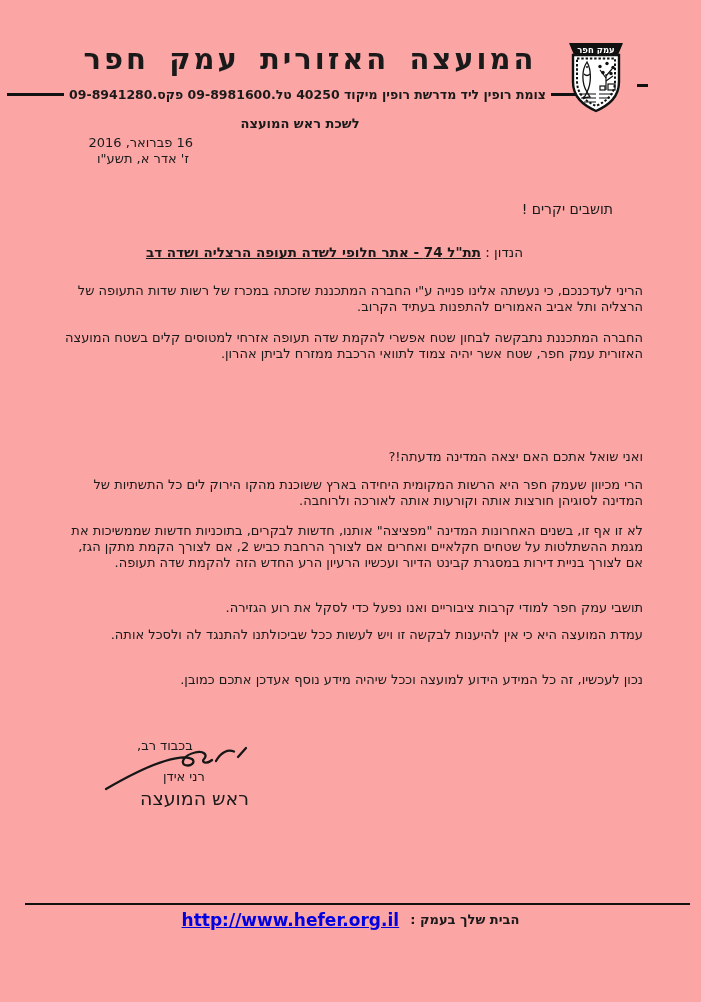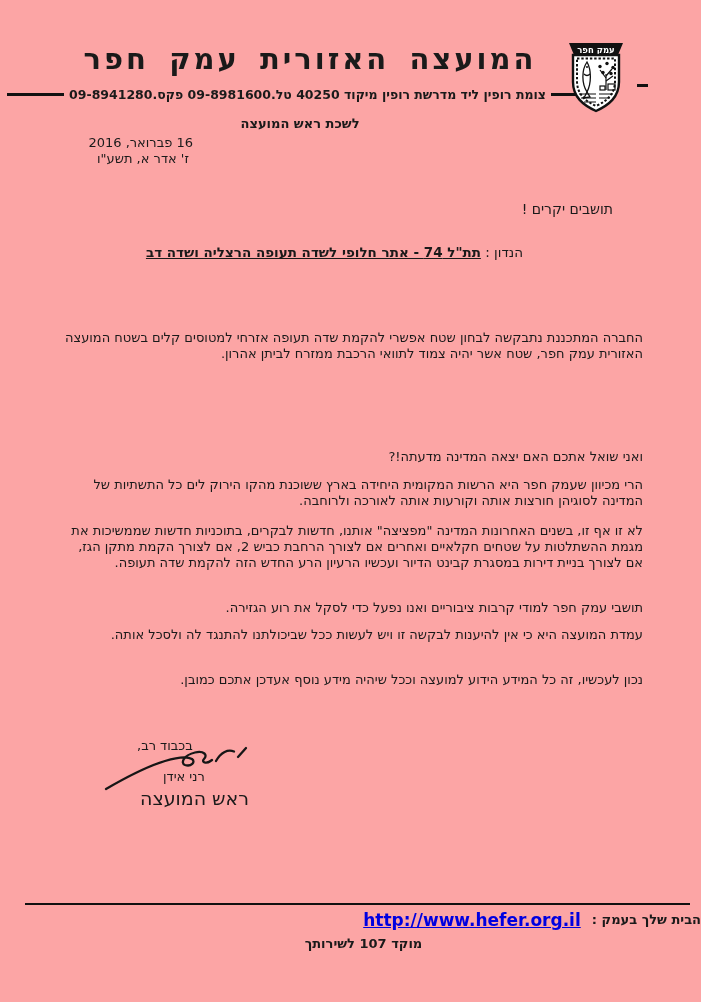--- a/index.html
+++ b/index.html
@@ -59,21 +59,21 @@
   .bp7{top:627px;}
   .bp8{top:672px;}
   
   .closing{position:absolute;top:738px;left:137px;font-size:13px;direction:rtl;}
   .sig-scrawl{position:absolute;top:744px;left:103px;width:147px;height:48px;}
   .signer-name{position:absolute;top:769px;left:163px;font-size:13px;direction:rtl;}
   .signer-title{position:absolute;top:787px;left:140px;font-size:19px;direction:rtl;}
   
   .footer-rule{position:absolute;top:903px;left:25px;width:665px;height:2px;background:#111;}
   .footer-line1{
-    position:absolute;top:910px;left:0;width:701px;direction:rtl;
+    position:absolute;top:910px;left:0;width:701px;text-align:center;direction:rtl;
   }
   .footer-tagline{font-size:13px;font-weight:bold;vertical-align:2px;}
   .footer-link{
     font-size:17px;font-weight:bold;color:#0000e0;text-decoration:underline;
     margin-right:6px;direction:ltr;unicode-bidi:embed;
   }
   .footer-line2{
     position:absolute;top:936px;left:26px;width:675px;text-align:center;direction:rtl;
     font-size:13px;font-weight:bold;
   }
@@ -131,20 +131,21 @@
     <div>ז' אדר א, תשע"ו</div>
   </div>
 
   <div class="salutation">תושבים יקרים !</div>
 
   <div class="subject-line">
     <span>הנדון :</span>
     <span class="subject-text">תת"ל 74 - אתר חלופי לשדה תעופה הרצליה ושדה דב</span>
   </div>
 
+  <p class="para bp0">הריני לעדכנכם, כי נעשתה אלינו פנייה ע"י החברה המתכננת שזכתה במכרז של רשות שדות התעופה של הרצליה ותל אביב האמורים להתפנות בעתיד הקרוב.</p>
   <p class="para bp1">החברה המתכננת נתבקשה לבחון שטח אפשרי להקמת שדה תעופה אזרחי למטוסים קלים בשטח המועצה האזורית עמק חפר, שטח אשר יהיה צמוד לתוואי הרכבת ממזרח לביתן אהרון.</p>
   <p class="para bp3">ואני שואל אתכם האם יצאה המדינה מדעתה!?</p>
   <p class="para bp4">הרי מכיוון שעמק חפר היא הרשות המקומית היחידה בארץ ששוכנת מהקו הירוק לים כל התשתיות של המדינה לסוגיהן חורצות אותה וקורעות אותה לאורכה ולרוחבה.</p>
   <p class="para bp5">לא זו אף זו, בשנים האחרונות המדינה "מפציצה" אותנו, חדשות לבקרים, בתוכניות חדשות שממשיכות את מגמת ההשתלטות על שטחים חקלאיים ואחרים אם לצורך הרחבת כביש 2, אם לצורך הקמת מתקן הגז, אם לצורך בניית דירות במסגרת קבינט הדיור ועכשיו הרעיון הרע החדש הזה להקמת שדה תעופה.</p>
   <p class="para bp6">תושבי עמק חפר למודי קרבות ציבוריים ואנו נפעל כדי לסקל את רוע הגזירה.</p>
   <p class="para bp7">עמדת המועצה היא כי אין להיענות לבקשה זו ויש לעשות ככל שביכולתנו להתנגד לה ולסכל אותה.</p>
   <p class="para bp8">נכון לעכשיו, זה כל המידע הידוע למועצה וככל שיהיה מידע נוסף אעדכן אתכם כמובן.</p>
 
   <div class="closing">בכבוד רב,</div>
   <div class="sig-scrawl">
@@ -157,15 +158,14 @@
     </svg>
   </div>
   <div class="signer-name">רני אידן</div>
   <div class="signer-title">ראש המועצה</div>
 
   <div class="footer-rule"></div>
   <div class="footer-line1">
     <span class="footer-tagline">הבית שלך בעמק :</span>
     <a href="#" class="footer-link">http://www.hefer.org.il</a>
   </div>
-  <div class="footer-line2">מוקד 107 לשירותך</div>
 
 </div>
 
 </body></html>

